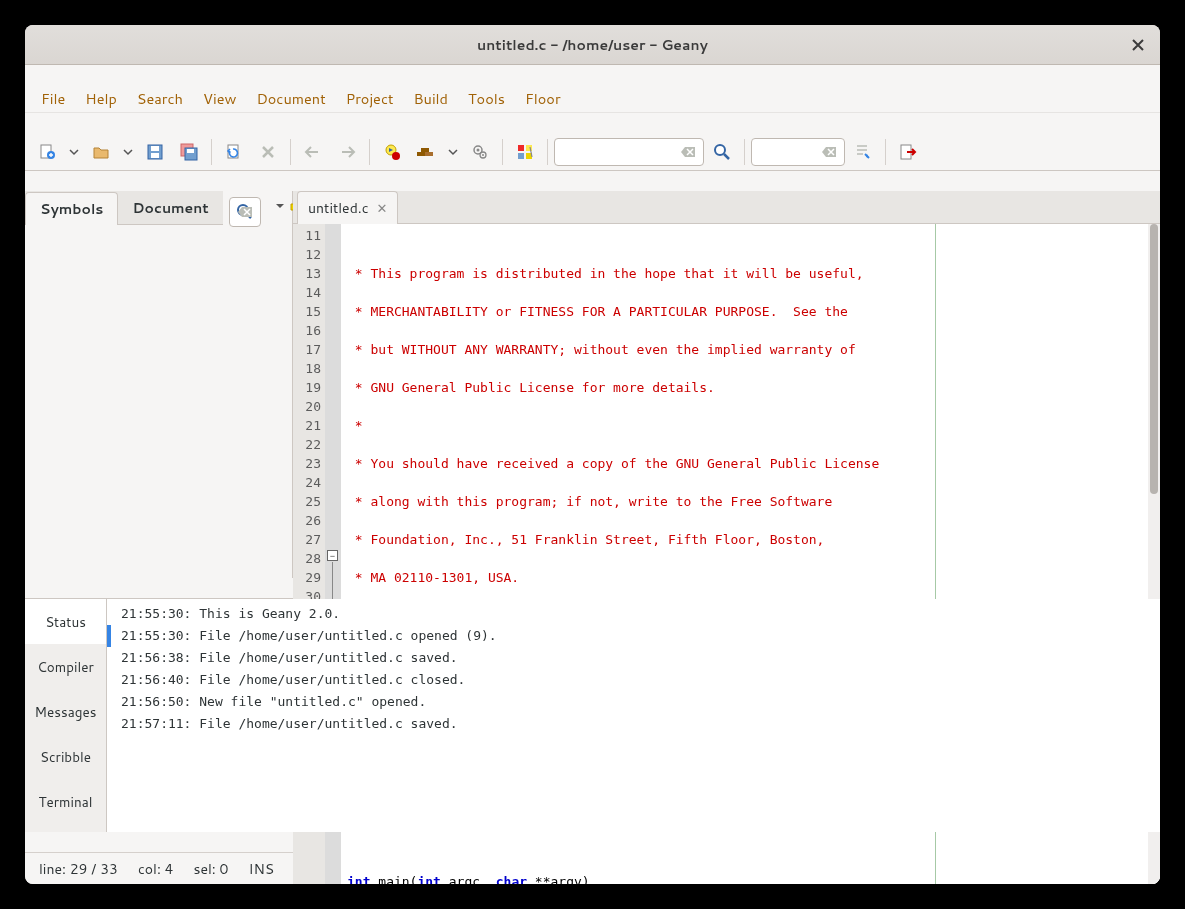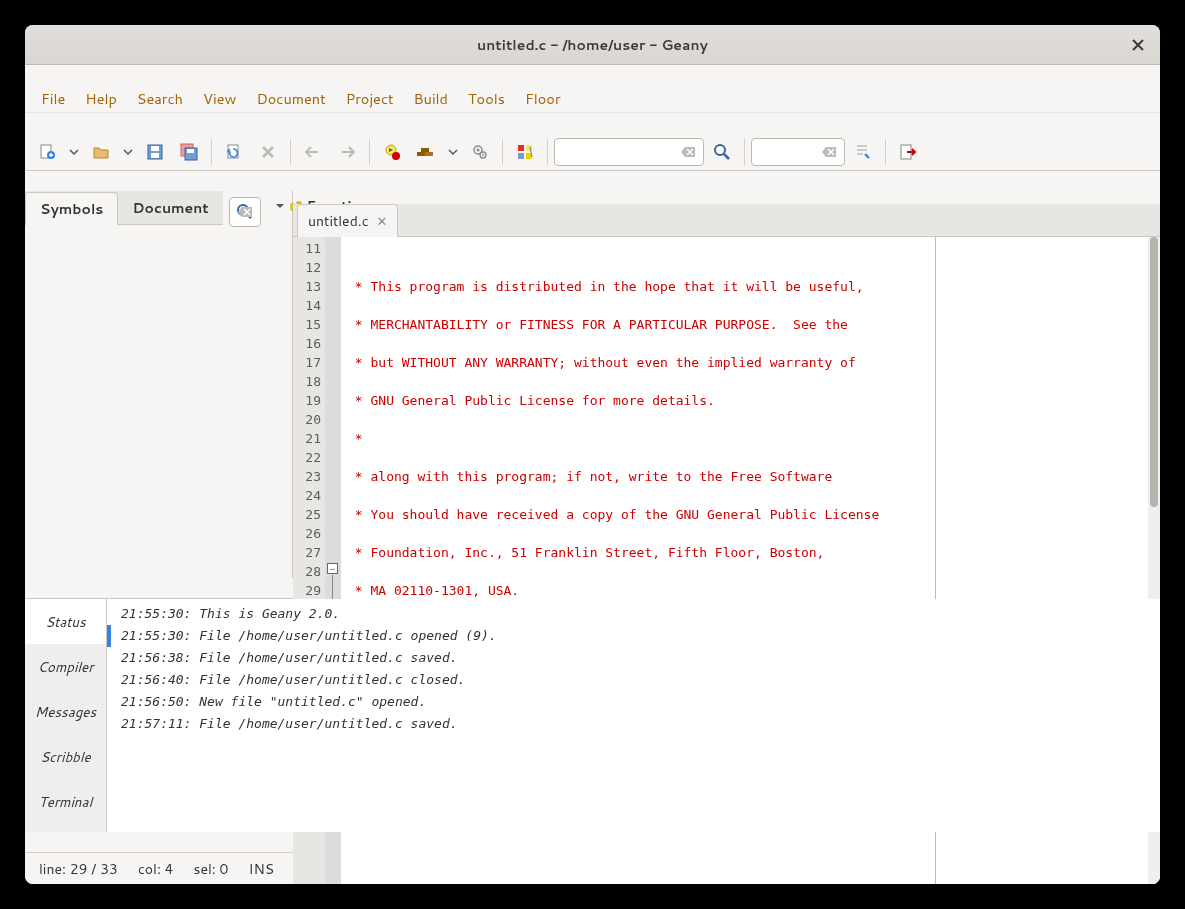--- a/index.html
+++ b/index.html
@@ -20,41 +20,41 @@
   .sidebar { width: 268px; display: flex; flex-direction: row; border-right: 1px solid #cdc7c2; background: #f6f5f4; font-weight: bold; }
   .side-tabs { height: 34px; background: #e8e6e3; display: flex; align-items: flex-end; border-bottom: 1px solid #cdc7c2; }
   .side-tabs .tab { padding: 6px 14px; font-size: 14px; color: #2e3436; cursor: pointer; }
   .side-tabs .tab.active { background: #f6f5f4; border-top: 1px solid #cdc7c2; border-left: 1px solid #cdc7c2; border-right: 1px solid #cdc7c2; border-radius: 4px 4px 0 0; margin-bottom: -1px; }
   .side-search { padding: 6px; }
   .side-search .sin { display: flex; align-items: center; background: #fff; border: 1px solid #bfb8b1; border-radius: 4px; height: 30px; padding: 0 6px; position: relative; }
   .tree { padding: 4px 8px; font-size: 13.5px; color: #2e3436; }
   .tree-row { display: flex; align-items: center; gap: 4px; padding: 1px 0; cursor: pointer; }
   .tree-row.indent { padding-left: 24px; }
   .editor-area { flex: 1; display: flex; flex-direction: column; min-width: 0; }
-  .editor-tabs { height: 34px; background: #e8e6e3; display: flex; align-items: flex-end; border-bottom: 1px solid #cdc7c2; padding-left: 4px; margin-top: 13px; }
+  .editor-tabs { height: 34px; background: #e8e6e3; display: flex; align-items: flex-end; border-bottom: 1px solid #cdc7c2; padding-left: 4px; }
   .editor-tabs .etab { padding: 6px 10px; font-size: 14px; color: #2e3436; background: #f6f5f4; border: 1px solid #cdc7c2; border-bottom: none; border-radius: 4px 4px 0 0; display: flex; align-items: center; gap: 8px; cursor: pointer; margin-bottom: -1px; }
   .editor-tabs .etab .xclose { font-size: 13px; color: #888; cursor: pointer; }
   .code-wrap { flex: 1; display: flex; min-height: 0; position: relative; background: #fff; }
   .gutter { width: 32px; background: #e8e6e3; text-align: right; padding: 2px 4px 2px 0; font-family: "DejaVu Sans Mono", monospace; font-size: 13px; color: #5c5c5c; line-height: 19px; user-select: none; }
   .margin-col { width: 16px; background: #dcdcdc; position: relative; }
   .fold-mark { position: absolute; left: 2px; width: 11px; height: 11px; border: 1px solid #666; background: #fff; font-size: 9px; line-height: 9px; text-align: center; color: #444; cursor: pointer; }
   .fold-line { position: absolute; left: 7px; width: 1px; background: #888; }
   .fold-end  { position: absolute; left: 7px; width: 6px; height: 1px; background: #888; }
   .code { flex: 1; padding: 2px 0 2px 6px; font-family: "DejaVu Sans Mono", monospace; font-size: 13px; line-height: 19px; white-space: pre; overflow: hidden; position: relative; }
   .code .ln { height: 19px; }
   .vline { position: absolute; left: 594px; top: 0; bottom: 0; width: 1px; background: #a6c9a6; }
   .c-red { color: #cc0000; }
   .c-green { color: #2e8b57; }
   .c-orange { color: #d88c1a; }
   .c-blue { color: #0000cd; font-weight: bold; }
   .c-black { color: #000; }
   .vscroll { position: absolute; right: 0; top: 0; bottom: 14px; width: 12px; background: #f1efee; }
   .vscroll .thumb { position: absolute; left: 2px; right: 2px; top: 0px; height: 270px; background: #b7b3af; border-radius: 4px; }
   .editor-area-inner { flex: 1; position: relative; display: flex; }
-  .bottom-panel { height: 234px; background: #0f766e; display: flex; border-top: 1px solid #cdc7c2; font-style: italic; }
+  .bottom-panel { height: 234px; background: #0f766e; display: flex; border-top: 1px solid #cdc7c2; }
   .msg-tabs { width: 82px; display: flex; flex-direction: column; background: #f0eeec; border-right: 1px solid #cdc7c2; }
   .msg-tabs .mtab { padding: 13px 8px; text-align: center; font-size: 13.5px; color: #2e3436; cursor: pointer; }
   .msg-tabs .mtab.active { background: #fff; }
   .msg-content { flex: 1; background: #fff; font-family: "DejaVu Sans Mono", monospace; font-size: 13px; padding: 4px 14px; line-height: 22px; color: #2e3436; position: relative; }
   .msg-content .msg-line { white-space: pre; }
   .msg-content .selbar { position: absolute; left: 0; top: 26px; width: 4px; height: 22px; background: #3584e4; }
   .statusbar { height: 32px; background: #f6f5f4; border-top: 1px solid #d5d0cc; display: flex; align-items: center; padding: 0 14px; gap: 20px; font-size: 14px; color: #2e3436; }
 </style>
 </head>
 <body>
@@ -272,22 +272,22 @@
             <div class="fold-line" style="top:338px;height:42px"></div>
             <div class="fold-end" style="top:380px"></div>
           </div>
           <div class="code">
 <div class="vline"></div>
 <div class="ln c-red"> * This program is distributed in the hope that it will be useful,</div>
 <div class="ln c-red"> * MERCHANTABILITY or FITNESS FOR A PARTICULAR PURPOSE.  See the</div>
 <div class="ln c-red"> * but WITHOUT ANY WARRANTY; without even the implied warranty of</div>
 <div class="ln c-red"> * GNU General Public License for more details.</div>
 <div class="ln c-red"> *</div>
+<div class="ln c-red"> * You should have received a copy of the GNU General Public License</div>
 <div class="ln c-red"> * along with this program; if not, write to the Free Software</div>
-<div class="ln c-red"> * You should have received a copy of the GNU General Public License</div>
 <div class="ln c-red"> * Foundation, Inc., 51 Franklin Street, Fifth Floor, Boston,</div>
 <div class="ln c-red"> * MA 02110-1301, USA.</div>
 <div class="ln c-red"> *</div>
 <div class="ln c-red"> *</div>
 <div class="ln c-red"> */</div>
 <div class="ln">&nbsp;</div>
 <div class="ln">&nbsp;</div>
 <div class="ln"><span class="c-green">#include </span><span class="c-orange">&lt;stdio.h&gt;</span></div>
 <div class="ln">&nbsp;</div>
 <div class="ln"><span class="c-blue">int</span><span class="c-black"> main(</span><span class="c-blue">int</span><span class="c-black"> argc, </span><span class="c-blue">char</span><span class="c-black"> **argv)</span></div>

